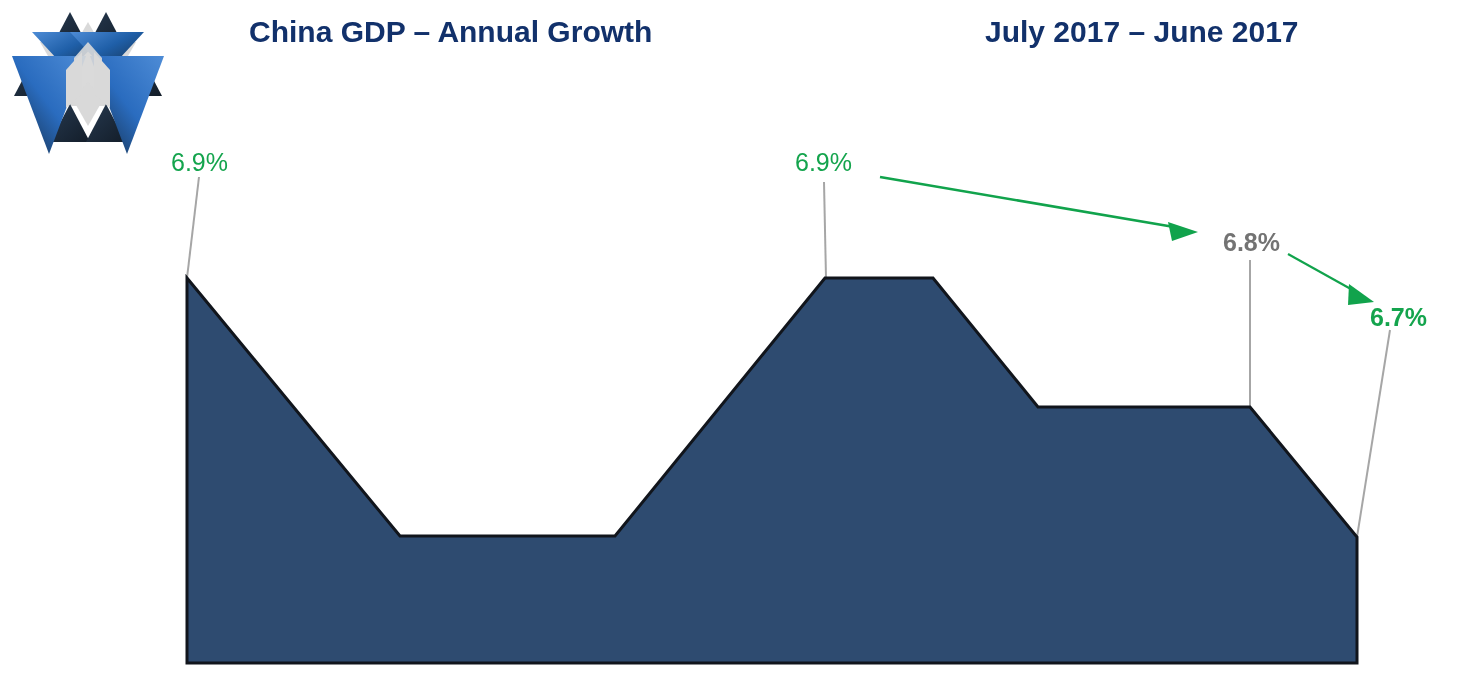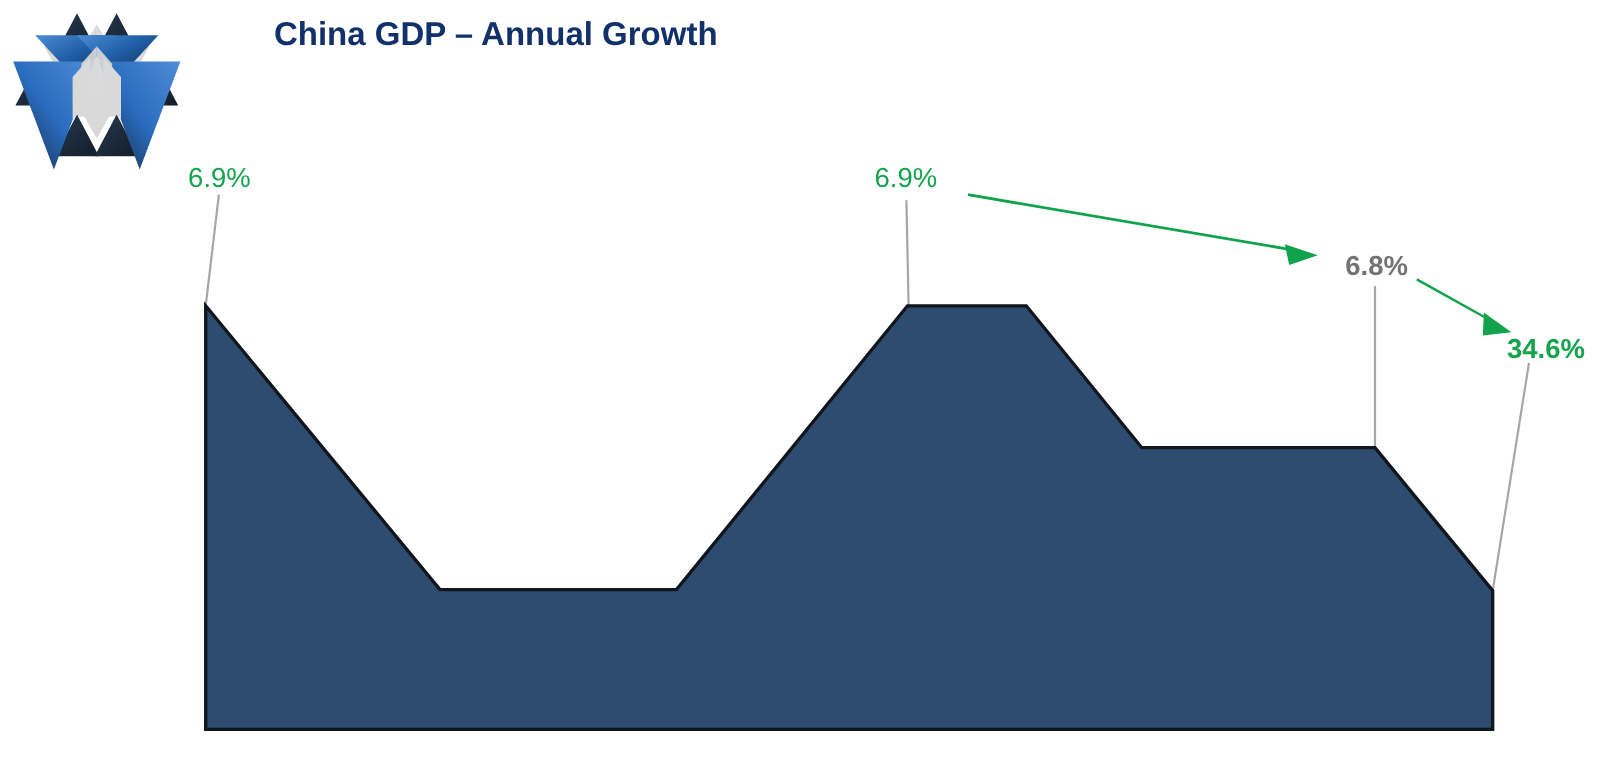--- a/index.html
+++ b/index.html
@@ -114,20 +114,21 @@
       <polygon points="66,56 80,40 80,80 66,96" fill="#D9D9D9" opacity="0.9"></polygon>
       <polygon points="94,56 80,40 80,80 94,96" fill="#D9D9D9" opacity="0.9"></polygon>
       <polygon points="58,68 74,50 74,92 58,106" fill="#D9D9D9"></polygon>
       <polygon points="102,68 86,50 86,92 102,106" fill="#D9D9D9"></polygon>
       <polygon points="80,40 102,68 80,96 58,68" fill="#1B2A3D" opacity="0.0"></polygon>
     </svg>
   </div>
 
   <div class="title" id="title-main" style="color: rgb(18, 49, 107);">China GDP – Annual Growth</div>
 
+  <div class="title" id="title-range" style="color: rgb(18, 49, 107);">July 2017 – June 2017</div>
 
   <svg id="chart-svg" viewBox="0 0 1465 697">
 
     <g>
       <line x1="199" y1="177" x2="187" y2="278" stroke="#A6A6A6" stroke-width="2"></line>
       <line x1="824" y1="182" x2="826" y2="278" stroke="#A6A6A6" stroke-width="2"></line>
       <line x1="1250" y1="260" x2="1250" y2="407" stroke="#A6A6A6" stroke-width="2"></line>
       <line x1="1390" y1="330" x2="1357" y2="537" stroke="#A6A6A6" stroke-width="2"></line>
     </g>
 
@@ -142,16 +143,16 @@
       <polygon points="1374,302 1349,284 1348,305" fill="#11A34C"></polygon>
     </g>
   </svg>
 
   <div class="data-label" id="label-0" style="color: rgb(20, 164, 77);">6.9%</div>
 
   <div class="data-label" id="label-1" style="color: rgb(20, 164, 77);">6.9%</div>
 
   <div class="data-label bold" id="label-2" style="color: #737373;">6.8%</div>
 
-  <div class="data-label bold" id="label-3" style="color: rgb(20, 164, 77);">34.6%</div>
+  <div class="data-label bold" id="label-3" style="color: rgb(20, 164, 77);">6.7%</div>
 
 
 </div>
 
 </body></html>

